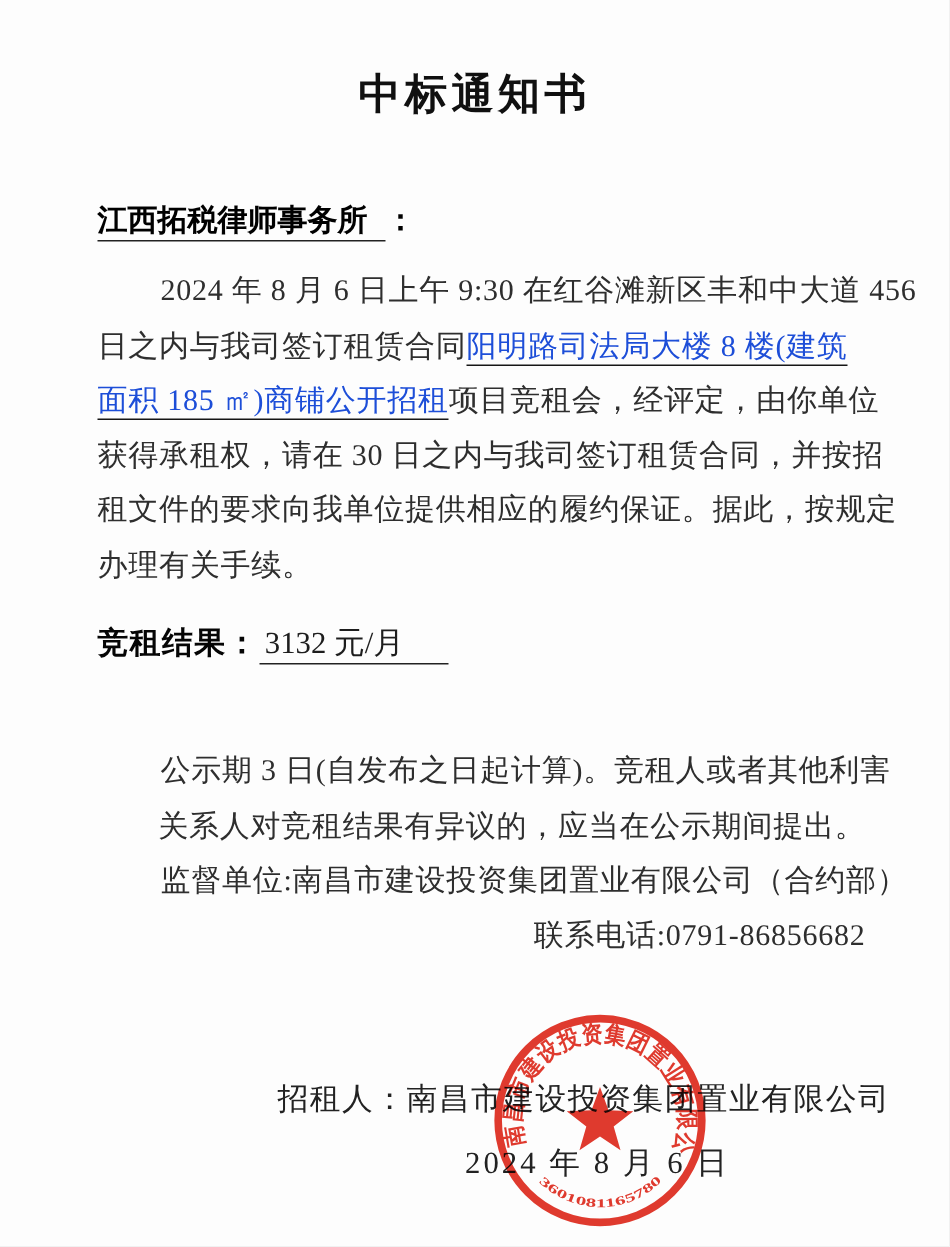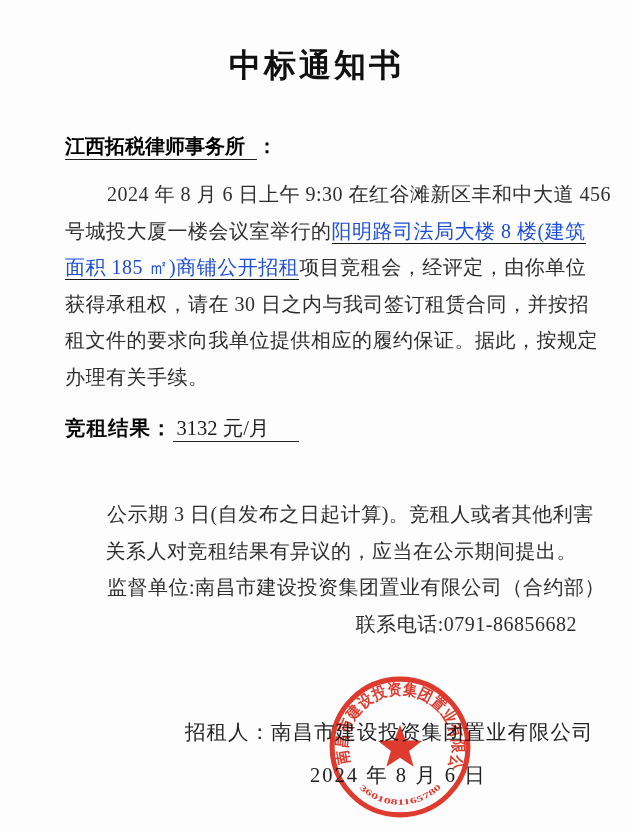--- a/index.html
+++ b/index.html
@@ -8,21 +8,21 @@
     width:633px;height:831px;
     margin:0 auto;
     background:#fdfdfd;
     overflow:hidden;
     font-family:"Liberation Serif","DejaVu Serif",serif;
     color:#2e2e2e;
   }
   .title{
     position:absolute;top:44px;left:0;width:633px;
     margin:0;text-align:center;
-    font-size:32px;font-weight:600;letter-spacing:3px;color:#101010;
+    font-size:28px;font-weight:600;letter-spacing:3px;color:#101010;
   }
   .addressee{
     position:absolute;top:133px;left:65px;
     font-size:20px;font-weight:700;color:#000;white-space:nowrap;
   }
   .addressee .addr-name{
     border-bottom:1.5px solid #222;padding-right:12px;padding-bottom:2px;margin-top:37px;
   }
   .para{position:absolute;left:65px;width:512px;}
   .para1{top:176px;}
@@ -63,21 +63,21 @@
 <div class="page">
 
   <h1 class="title">中标通知书</h1>
 
   <div class="addressee">
     <span class="addr-name">江西拓税律师事务所</span><span>：</span>
   </div>
 
   <div class="para para1">
     <div class="line indent"><span>2024 年 8 月 6 日上午 9:30 在红谷滩新区丰和中大道 456</span></div>
-    <div class="line"><span>号城投大厦一楼会议室举行的</span><span class="em">阳明路司法局大楼 8 楼(建筑</span></div>
+    <div class="line"><span>日之内与我司签订租赁合同</span><span class="em">阳明路司法局大楼 8 楼(建筑</span></div>
     <div class="line"><span class="em">面积 185 ㎡)商铺公开招租</span><span>项目竞租会，经评定，由你单位</span></div>
     <div class="line">获得承租权，请在 30 日之内与我司签订租赁合同，并按招</div>
     <div class="line">租文件的要求向我单位提供相应的履约保证。据此，按规定</div>
     <div class="line">办理有关手续。</div>
   </div>
 
   <div class="result">
     <span class="result-label">竞租结果：</span><span class="result-value">3132 元/月</span>
   </div>
 

